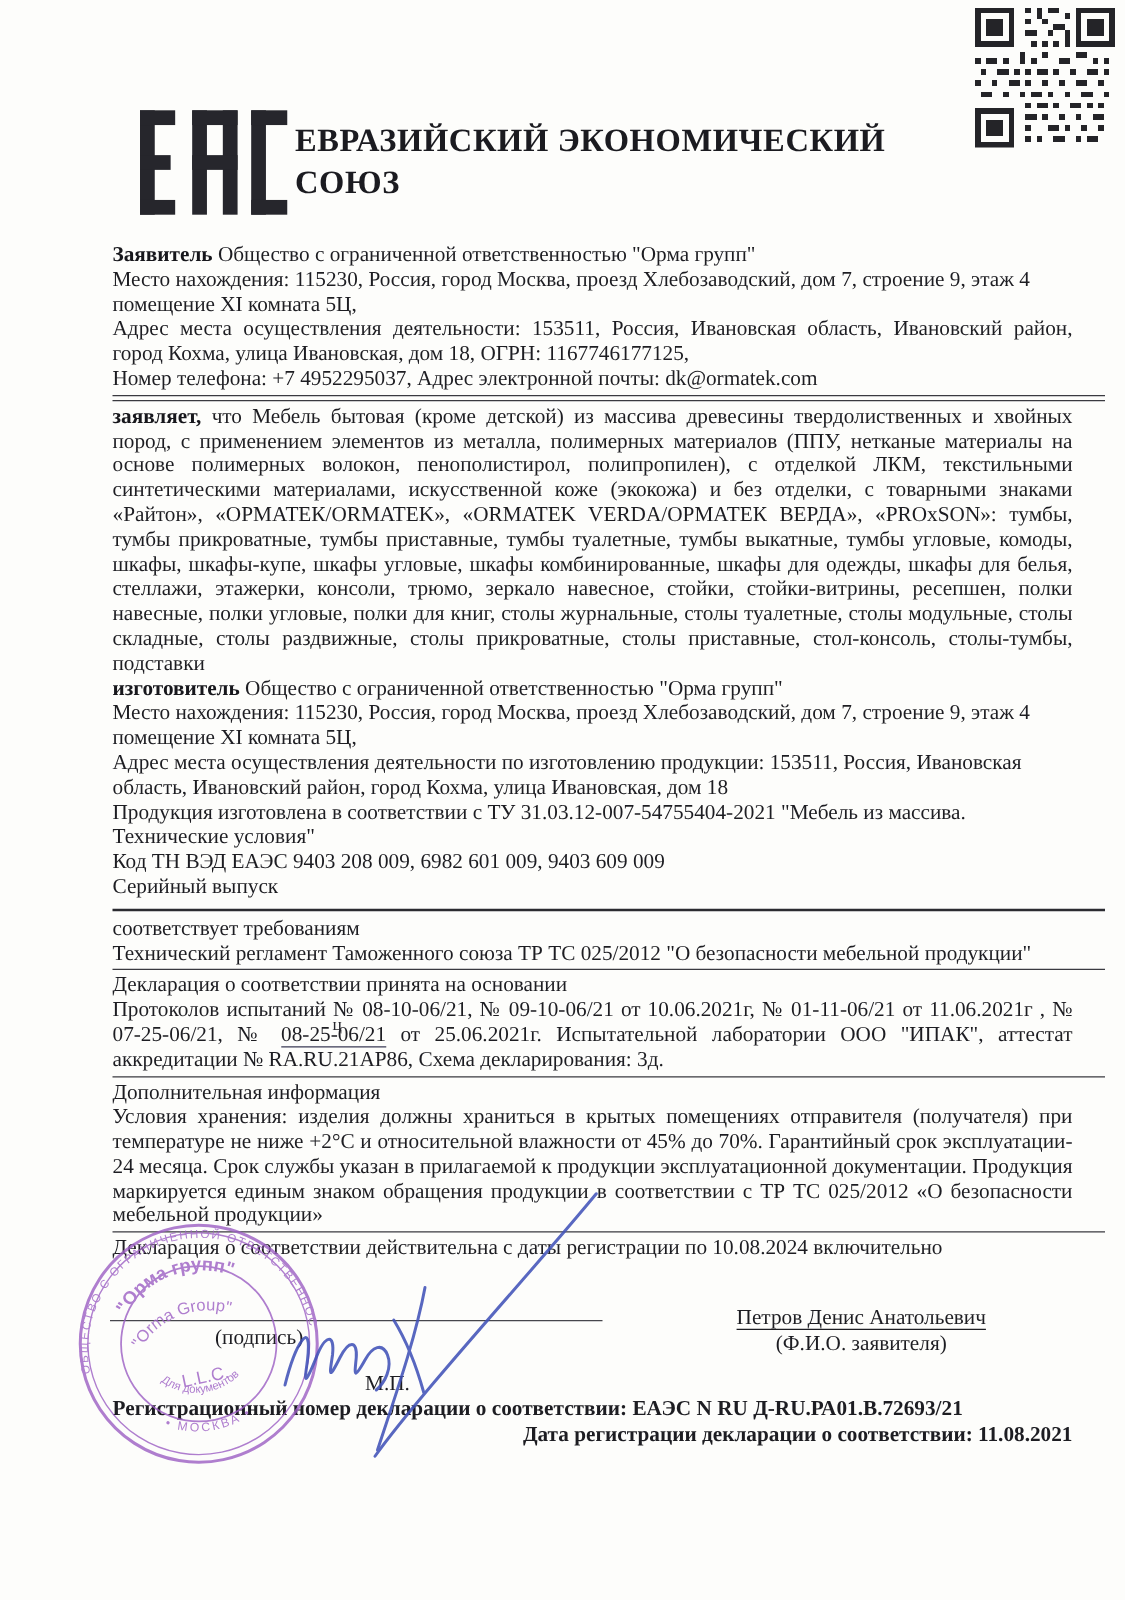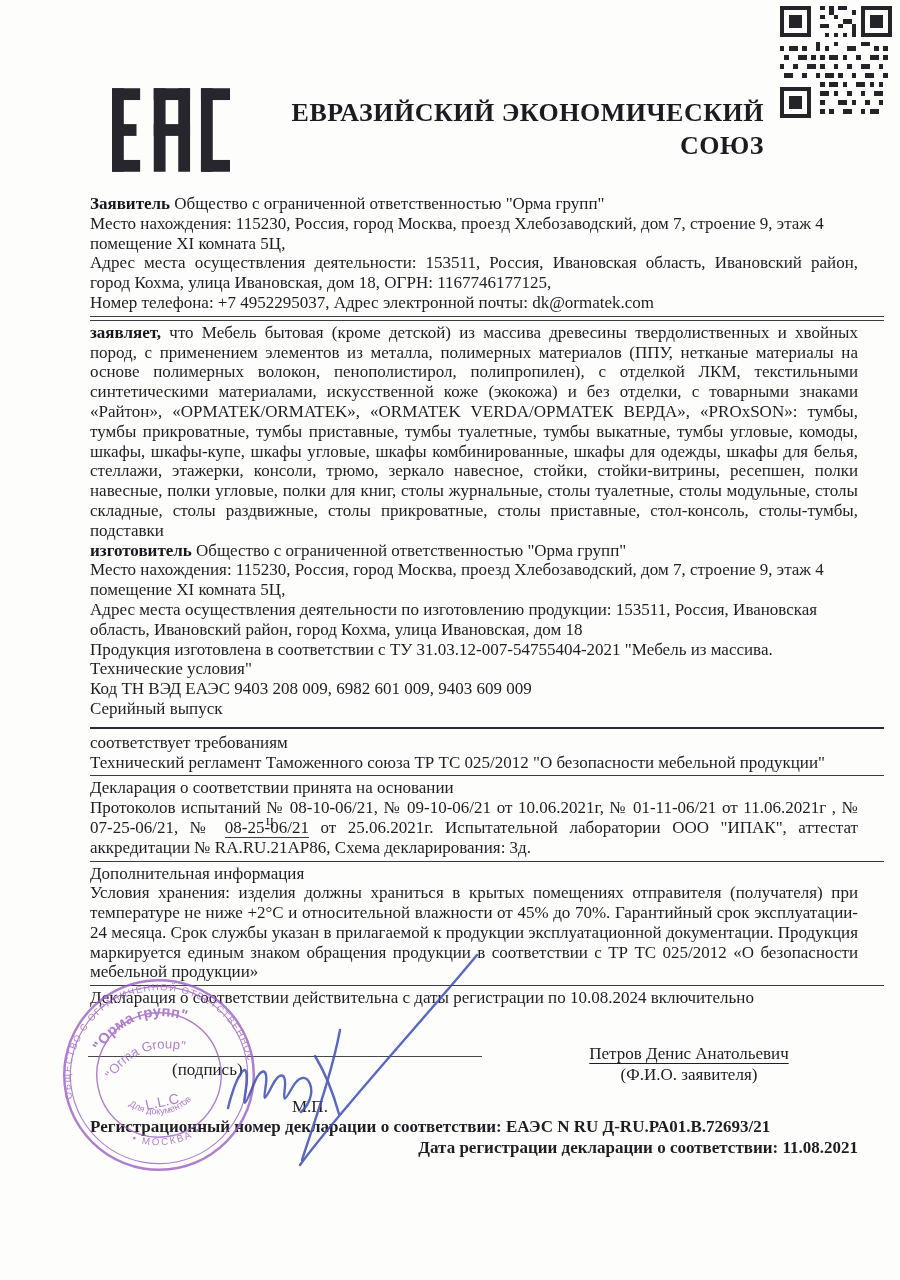--- a/index.html
+++ b/index.html
@@ -7,21 +7,21 @@
     position:relative; width:900px; height:1280px; margin:0 auto;
     background:#fdfdfb; overflow:hidden;
     font-family:"Liberation Serif","DejaVu Serif",serif;
     color:#1d1d22;
   }
   
   .qr { position:absolute; top:6px; right:8px; width:112px; height:112px; }
   .eac { position:absolute; top:86px; left:112px; width:118px; height:88px; }
   .titles {
     position:absolute; top:96px; left:236px; width:528px;
-    text-align:right; font-weight:bold; font-size:26px; line-height:33px;
+    text-align:left; font-weight:bold; font-size:26px; line-height:33px;
     letter-spacing:0.5px; color:#1b1b20;
   }
   
   .body {
     position:absolute; top:194px; left:90px; width:768px;
     font-size:17px; line-height:19.8px;
   }
   .body p { margin:0; }
   .jst { text-align:justify; }
   b { color:#17171c; }

